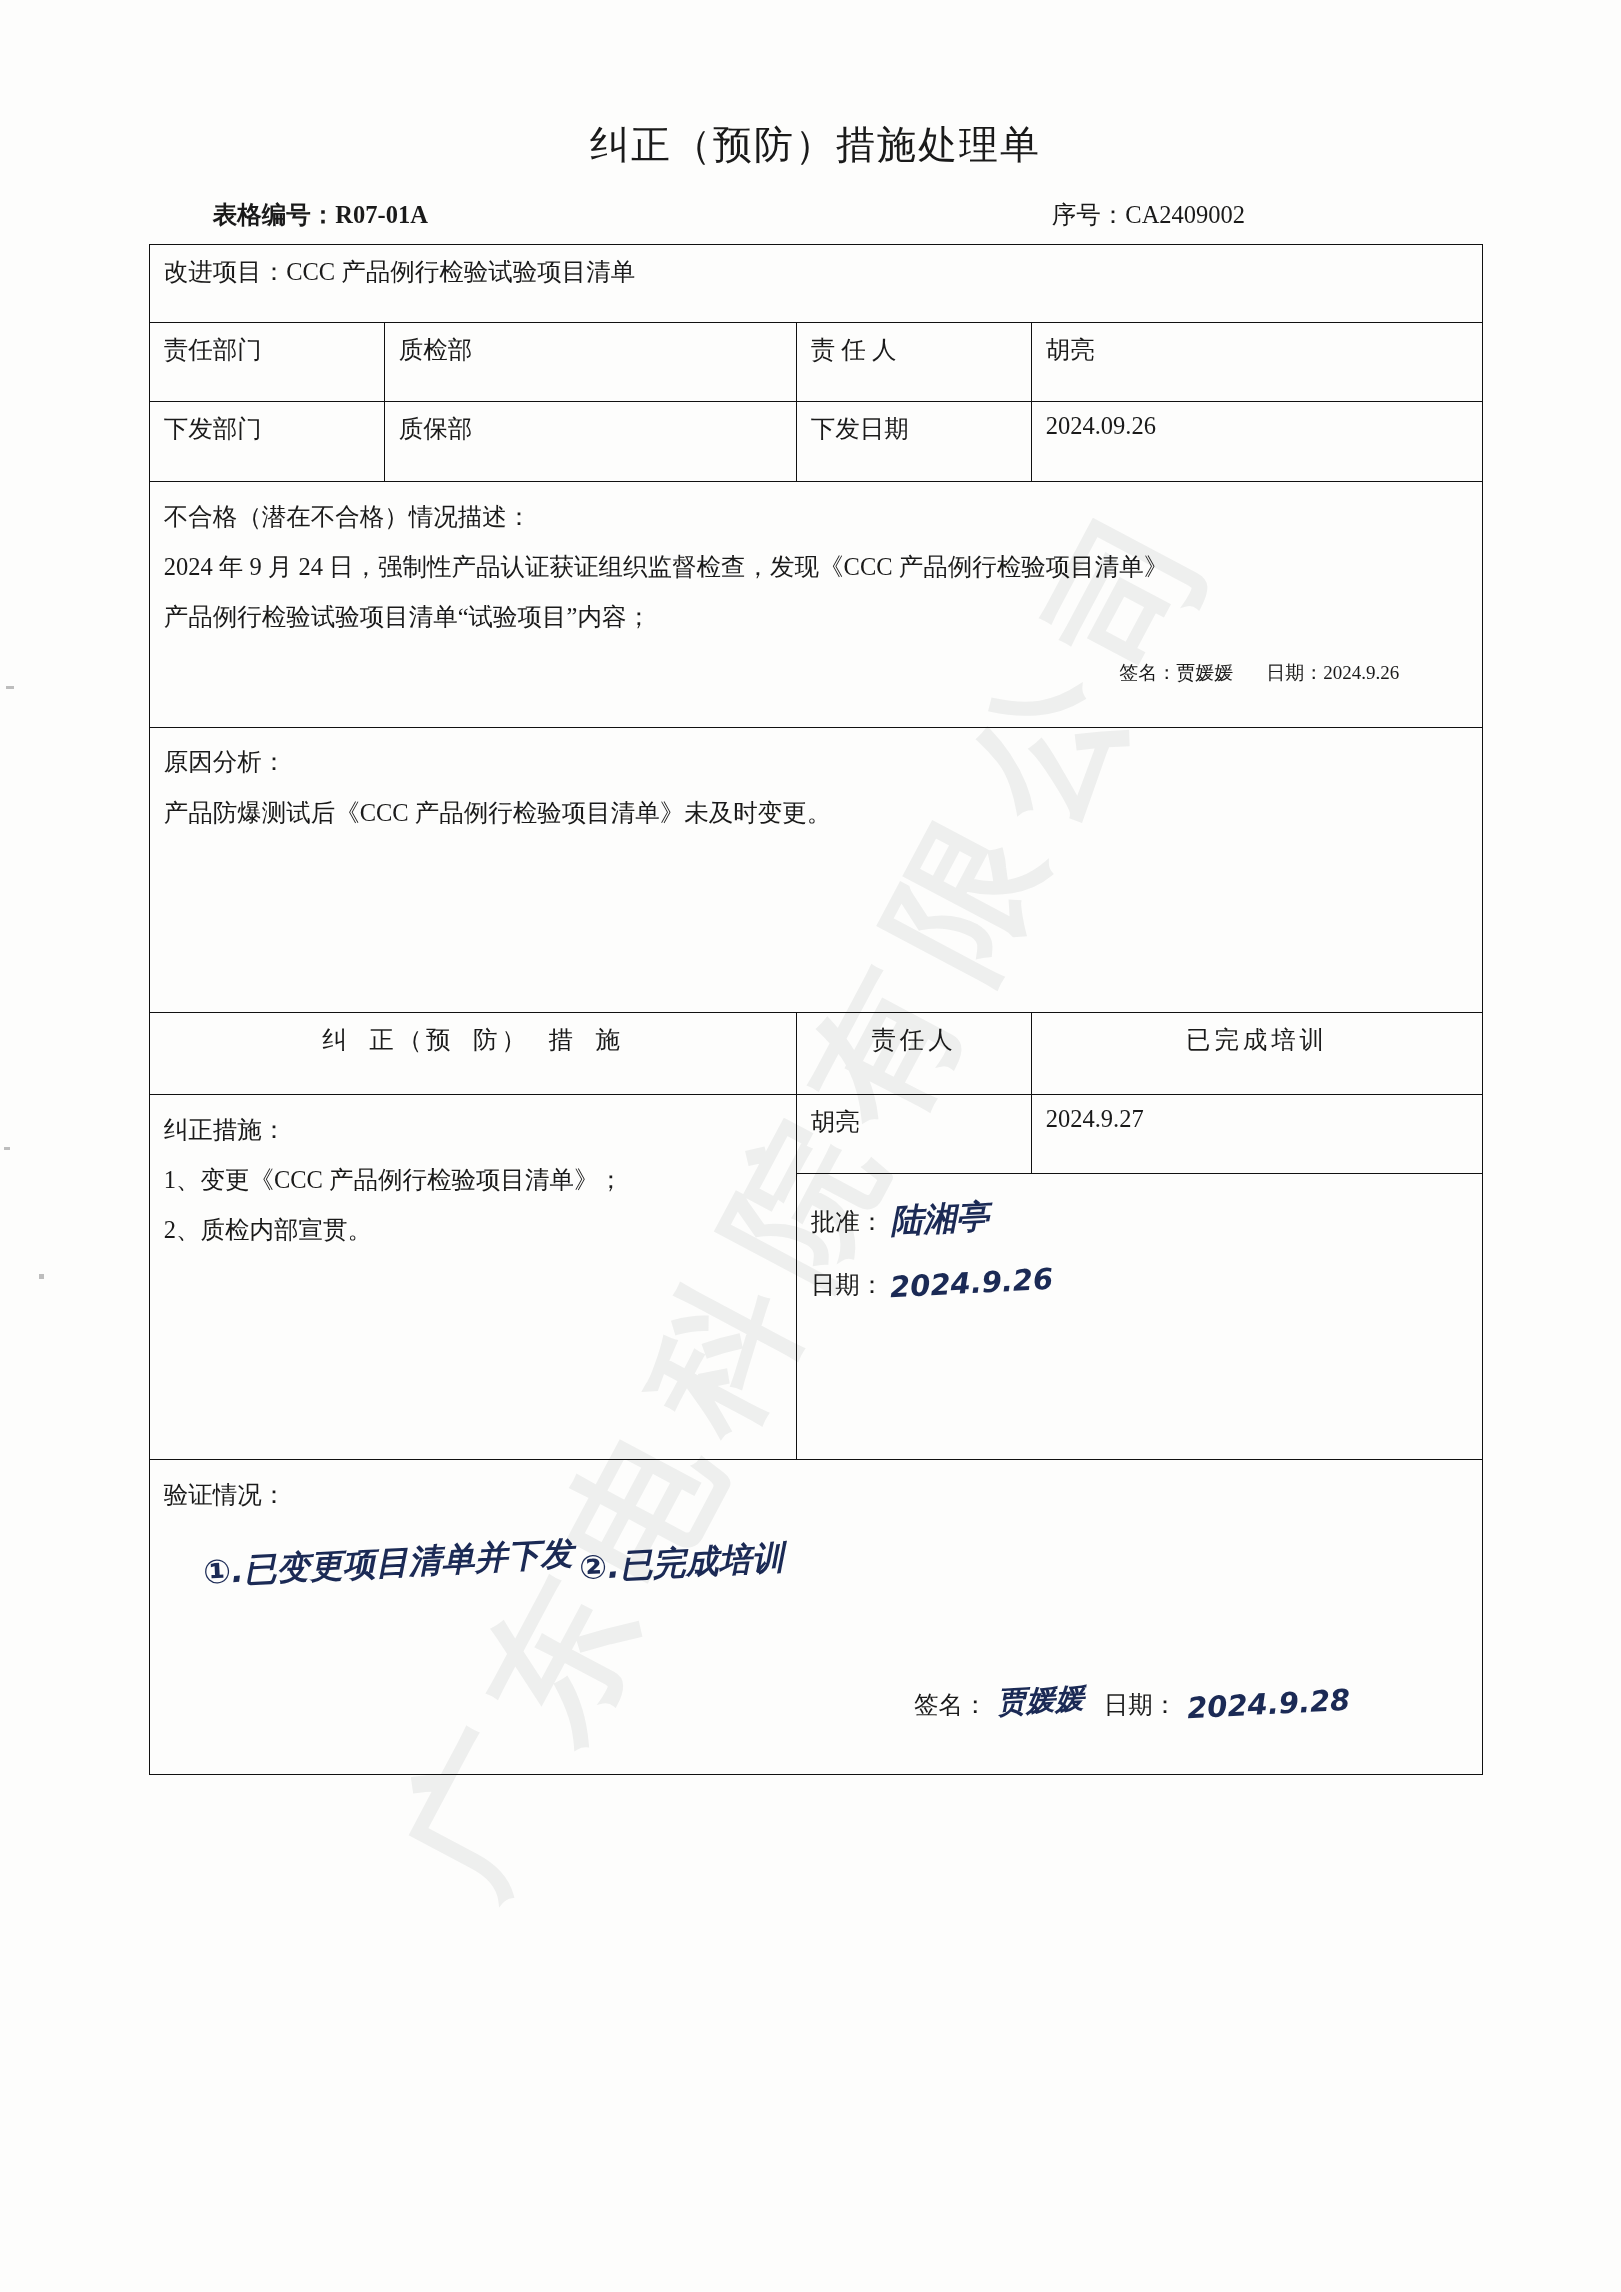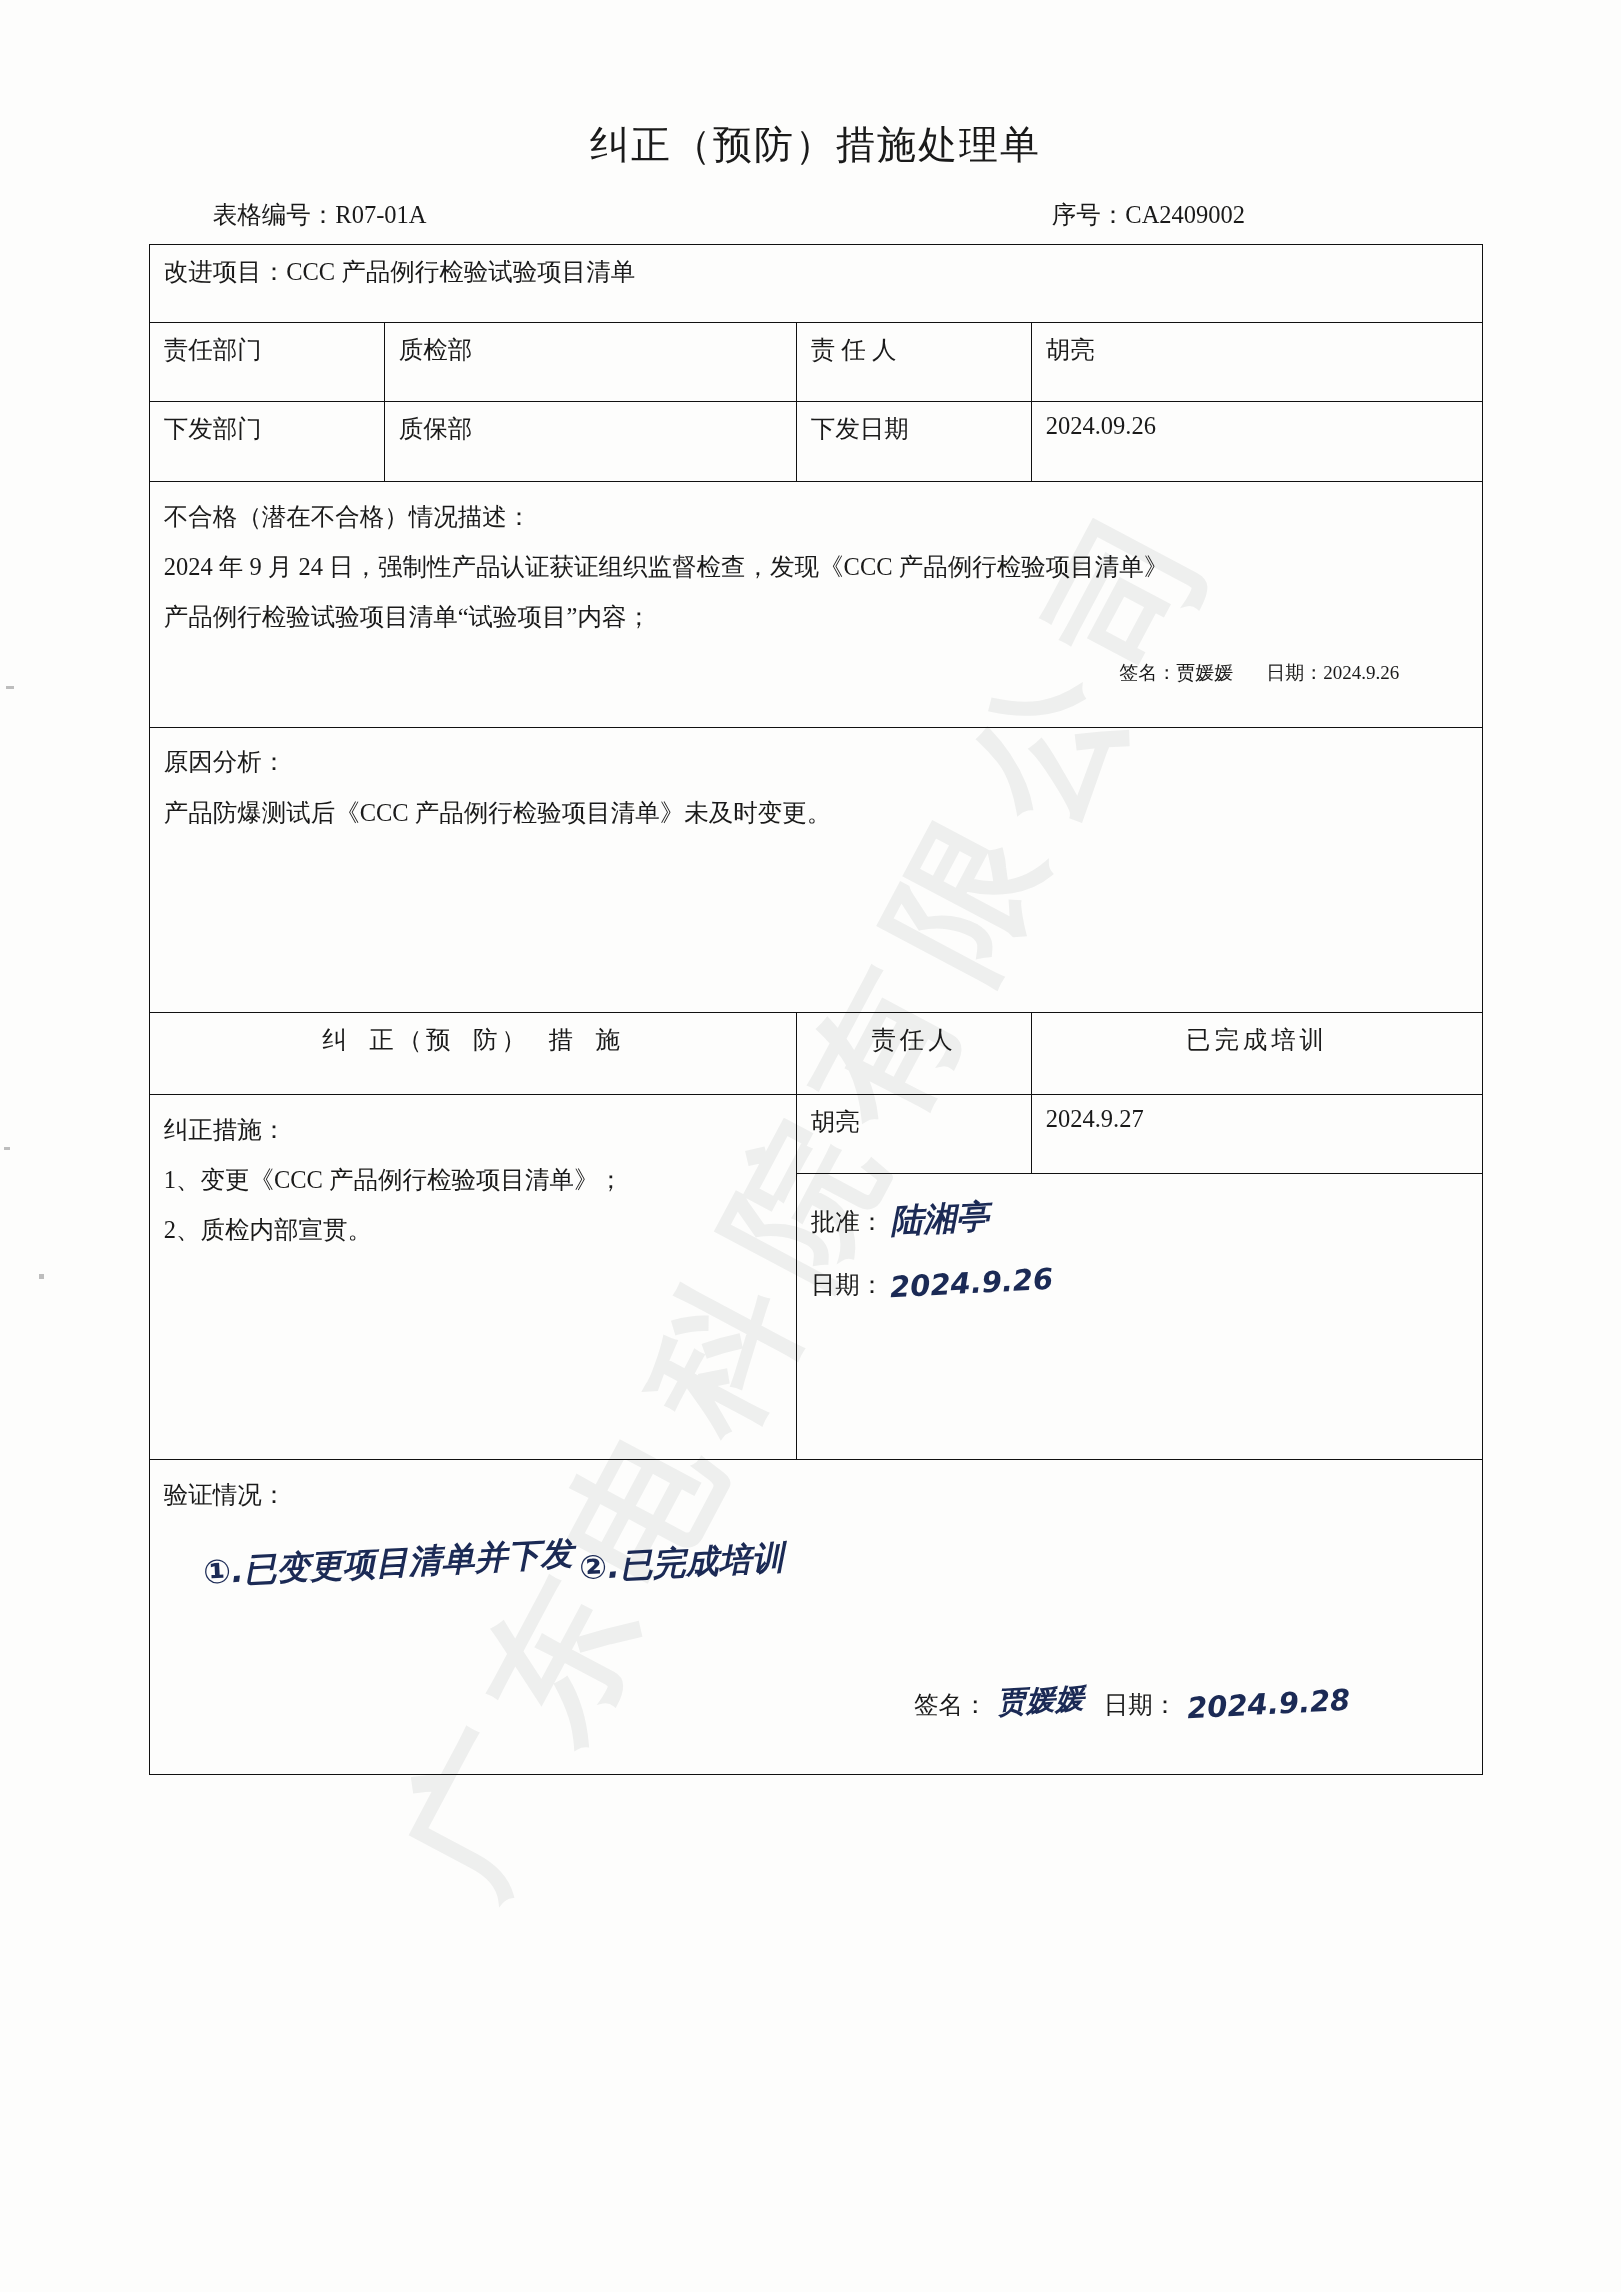--- a/index.html
+++ b/index.html
@@ -53,21 +53,21 @@
     font-family: "Liberation Serif", serif;
     margin-bottom: 25.5px;
   }
 
   .meta-row {
     display: flex;
     font-size: 24.5px;
     margin-bottom: 13.7px;
     padding: 0 9.8px;
   }
-  .meta-left { width: 48%; padding-left: 54px; }
+  .meta-left { width: 48%; padding-left: 54px; font-weight: bold; }
   .meta-right { width: 52%; padding-left: 451px; }
 
   table.form {
     width: 1333px;
     border-collapse: collapse;
     table-layout: fixed;
   }
   table.form td {
     border: 1.6px solid #111;
     padding: 9.8px 13.7px;

